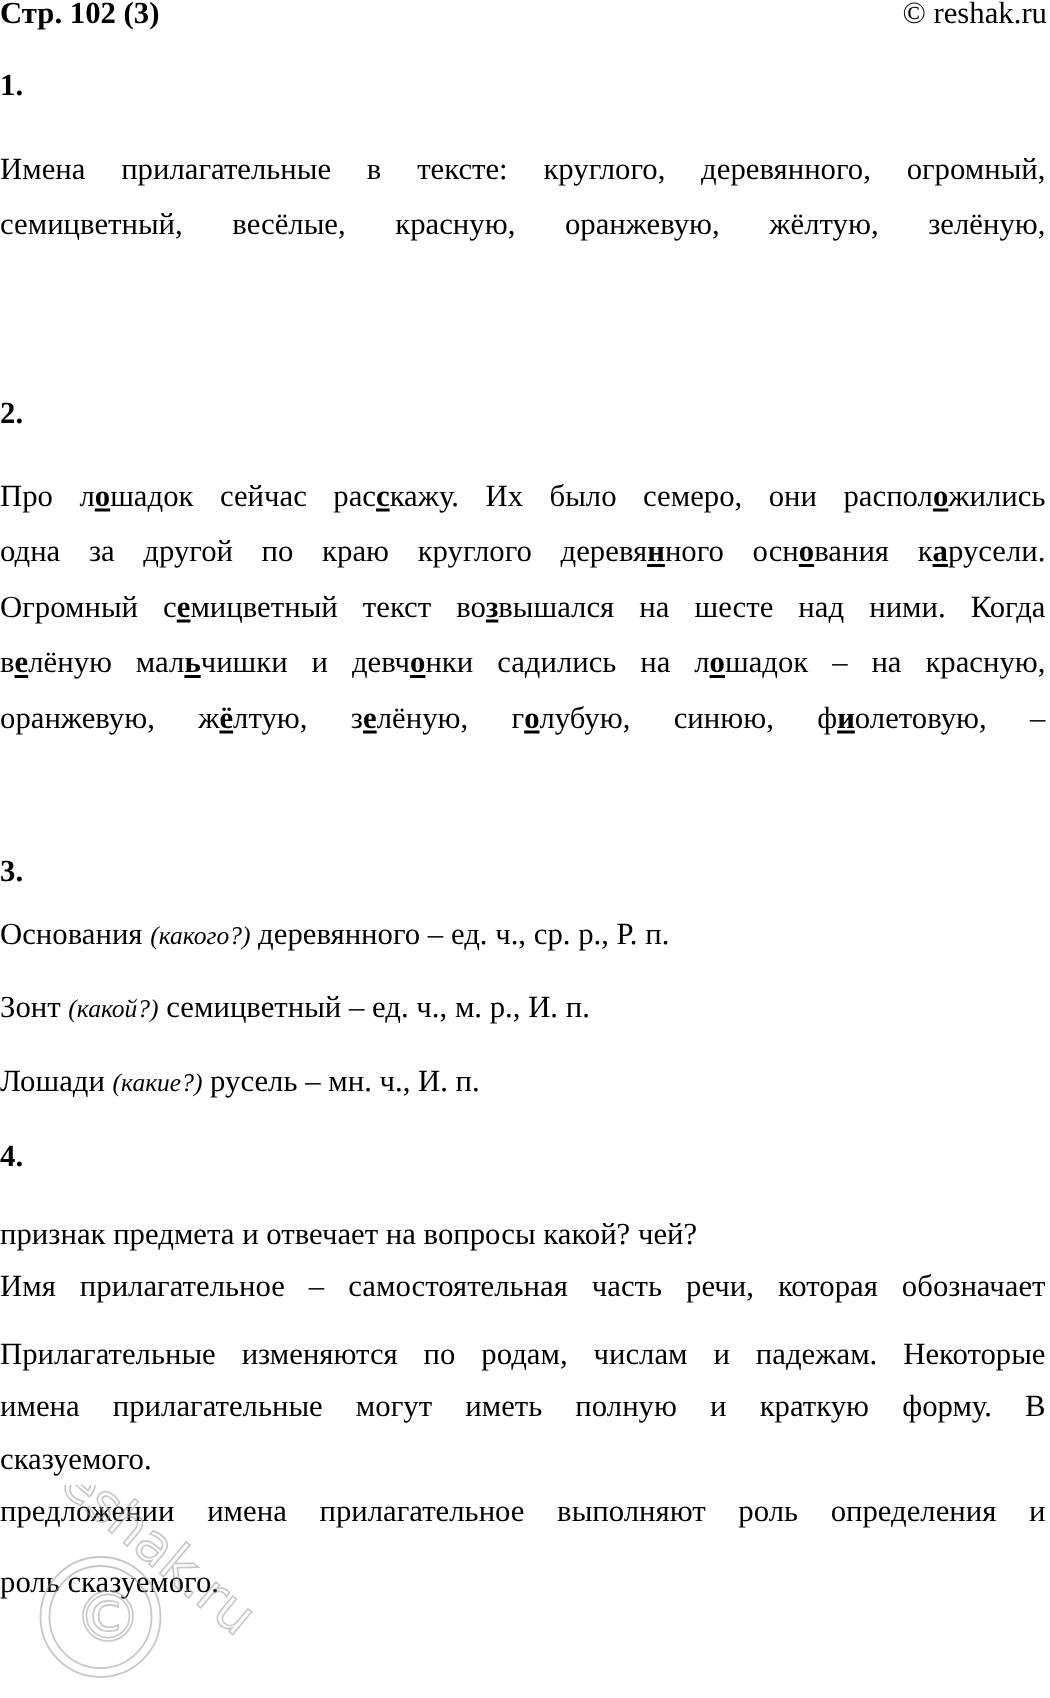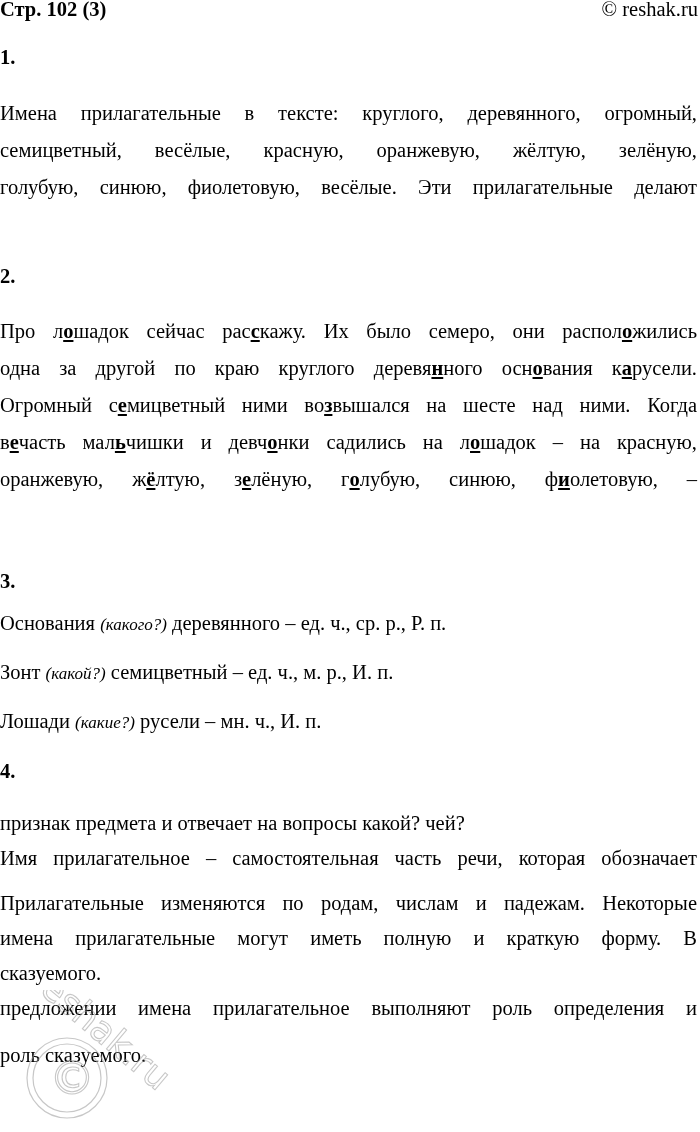--- a/index.html
+++ b/index.html
@@ -31,36 +31,35 @@
 <div class="page">
   <div class="hdr">
     <span class="hdr-title">Стр. 102 (3)</span>
     <span class="hdr-copy">© reshak.ru</span>
   </div>
 
   <div class="num" style="top:46px">1.</div>
   <div class="para" style="top:95px">
     <span class="line">Имена прилагательные в тексте: круглого, деревянного, огромный,</span>
     <span class="line">семицветный, весёлые, красную, оранжевую, жёлтую, зелёную,</span>
-    <span class="line">голубую, синюю, фиолетовую, весёлые. Эти прилагательные делают</span>
   </div>
 
   <div class="num" style="top:265px">2.</div>
   <div class="para" style="top:313px">
       <span class="line"><span>Про л</span><span class="b">о</span><span>шадок сейчас рас</span><span class="b">с</span><span>кажу. Их было семеро, они распол</span><span class="b">о</span><span>жились</span></span>
       <span class="line"><span>одна за другой по краю круглого деревя</span><span class="b">н</span><span>ного осн</span><span class="b">о</span><span>вания к</span><span class="b">а</span><span>русели.</span></span>
-      <span class="line"><span>Огромный с</span><span class="b">е</span><span>мицветный ними во</span><span class="b">з</span><span>вышался на шесте над ними. Когда</span></span>
-      <span class="line"><span>в</span><span class="b">е</span><span>часть мал</span><span class="b">ь</span><span>чишки и девч</span><span class="b">о</span><span>нки садились на л</span><span class="b">о</span><span>шадок – на красную,</span></span>
+      <span class="line"><span>Огромный с</span><span class="b">е</span><span>мицветный текст во</span><span class="b">з</span><span>вышался на шесте над ними. Когда</span></span>
+      <span class="line"><span>в</span><span class="b">е</span><span>лёную мал</span><span class="b">ь</span><span>чишки и девч</span><span class="b">о</span><span>нки садились на л</span><span class="b">о</span><span>шадок – на красную,</span></span>
       <span class="line"><span>оранжевую, ж</span><span class="b">ё</span><span>лтую, з</span><span class="b">е</span><span>лёную, г</span><span class="b">о</span><span>лубую, синюю, ф</span><span class="b">и</span><span>олетовую, –</span></span>
     </div>
 
   <div class="num" style="top:570px">3.</div>
   <div class="row" style="top:612px"><span>Основания </span><span class="q">(какого?)</span><span> деревянного – </span><span class="i">ед. ч., ср. р., Р. п.</span></div>
   <div class="row" style="top:661px"><span>Зонт </span><span class="q">(какой?)</span><span> семицветный – </span><span class="i">ед. ч., м. р., И. п.</span></div>
-  <div class="row" style="top:710px"><span>Лошади </span><span class="q">(какие?)</span><span> русели – </span><span class="i">мн. ч., И. п.</span></div>
+  <div class="row" style="top:710px"><span>Лошади </span><span class="q">(какие?)</span><span> русель – </span><span class="i">мн. ч., И. п.</span></div>
 
   <div class="num" style="top:760px">4.</div>
   <div class="para tight" style="top:806px">
       <span class="line last"><span>признак предмета и отвечает на вопросы </span><span class="i">какой? чей?</span></span>
       <span class="line"><span>Имя прилагательное – самостоятельная часть речи, которая обозначает</span></span>
     </div>
   <div class="para tight" style="top:886px">
       <span class="line"><span>Прилагательные изменяются по родам, числам и падежам. Некоторые</span></span>
       <span class="line"><span>имена прилагательные могут иметь полную и краткую форму. В</span></span>
       <span class="line last"><span>сказуемого.</span></span>

